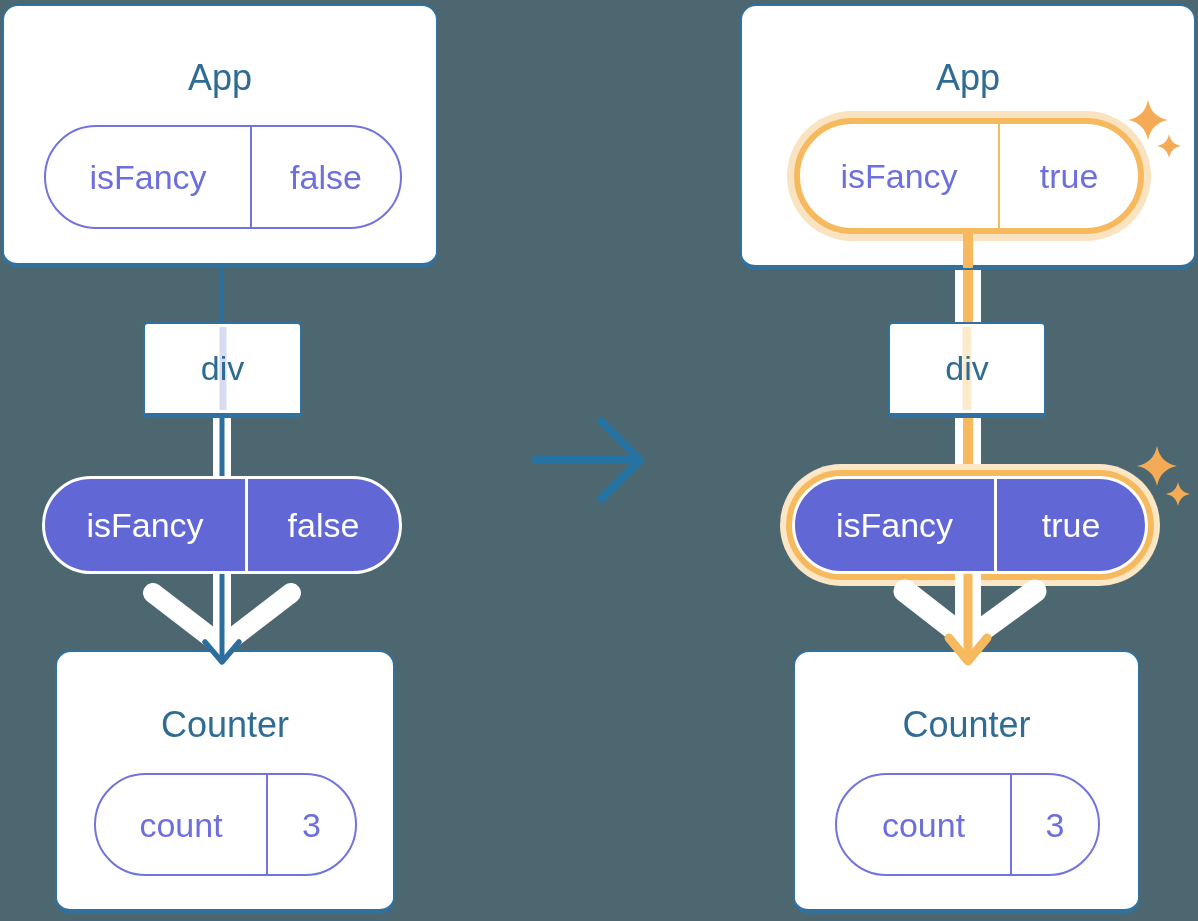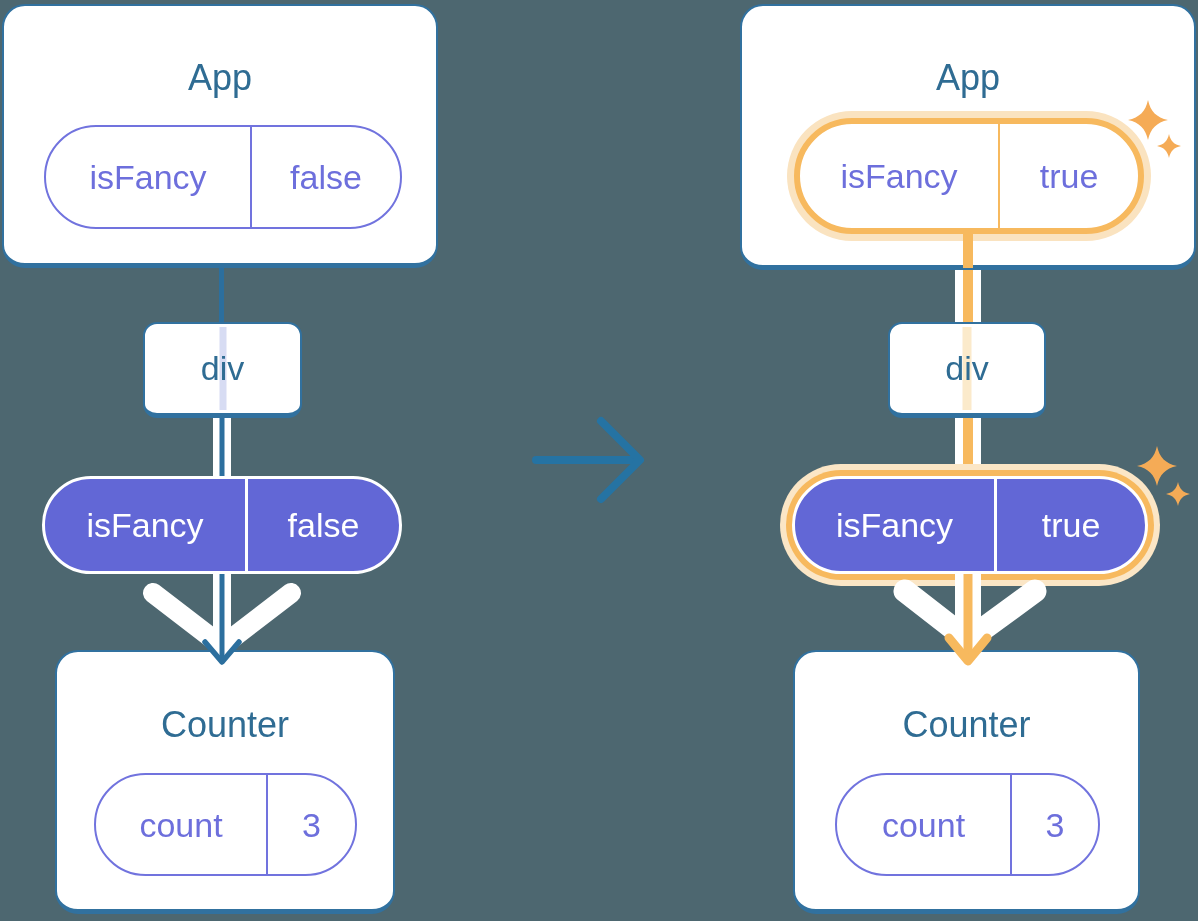--- a/index.html
+++ b/index.html
@@ -4,21 +4,21 @@
 <style>
   html,body{margin:0;padding:0;background:#4d6770;}
   *{box-sizing:border-box;}
   .canvas{
     position:relative;width:1198px;height:921px;overflow:hidden;
     background:#4d6770;font-family:"Liberation Sans",sans-serif;
   }
   .card{
     position:absolute;background:#fff;
     border:2.5px solid #31719f;border-bottom-width:5px;
-    border-radius:23px;z-index:1;
+    border-radius:16px;z-index:1;
   }
   .title{
     position:absolute;left:0;right:0;text-align:center;
     font-size:36px;font-weight:500;color:#2f6c93;line-height:1;
   }
   .pill{
     position:absolute;display:flex;align-items:stretch;z-index:2;
     font-size:34px;line-height:1;
   }
   .pill .cell{display:flex;align-items:center;justify-content:center;}
@@ -36,21 +36,21 @@
   }
   .pill-hl-outline .cell-key{border-right:2.5px solid #f7b95e;}
   .pill-hl-solid{
     background:#6267d6;border:3.5px solid #fff;border-radius:49px;color:#fff;
     box-shadow:0 0 0 6px #f7b95e,0 0 0 12px #fbe6c6;
   }
   .pill-hl-solid .cell-key{border-right:3px solid #fff;}
   .bold{font-weight:normal;}
   .divcard{
     position:absolute;background:#fff;border:2.5px solid #31719f;border-bottom-width:5px;
-    border-radius:14px;z-index:1;display:flex;align-items:center;justify-content:center;
+    border-radius:5px;z-index:1;display:flex;align-items:center;justify-content:center;
     font-size:34px;color:#2f6c93;
   }
   .divcard .thruline{position:absolute;top:3px;bottom:3px;left:50%;transform:translateX(-50%);}
   .divcard .lbl{position:relative;z-index:1;}
   .vline{position:absolute;}
   .casing{position:absolute;background:#fff;}
   .casing .core{position:absolute;top:0;bottom:0;left:50%;transform:translateX(-50%);}
   svg{display:block;}
   .arrow-svg{position:absolute;z-index:3;}
   .spark-svg{position:absolute;z-index:4;}

